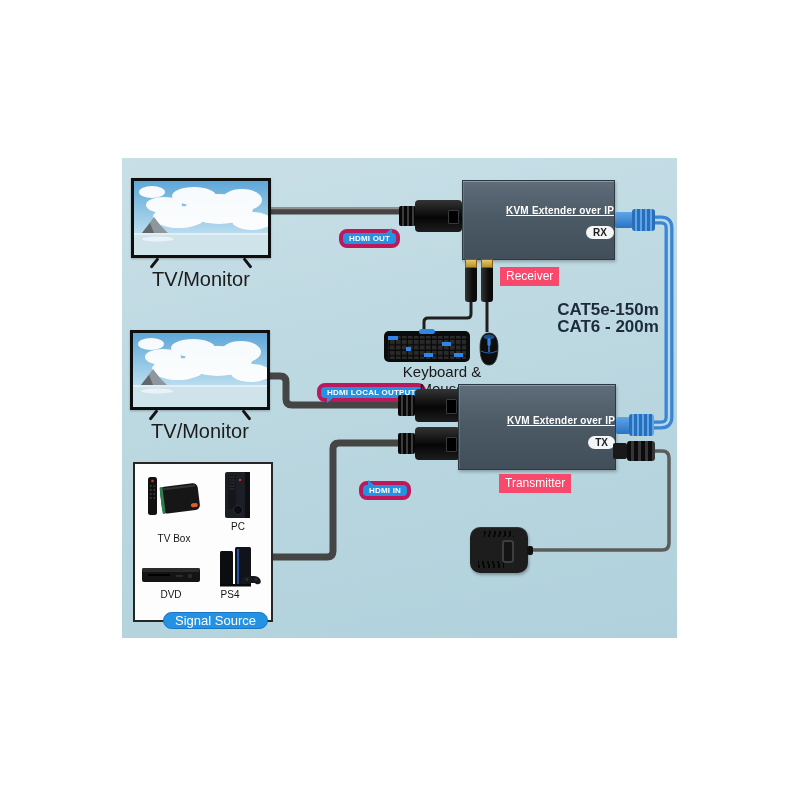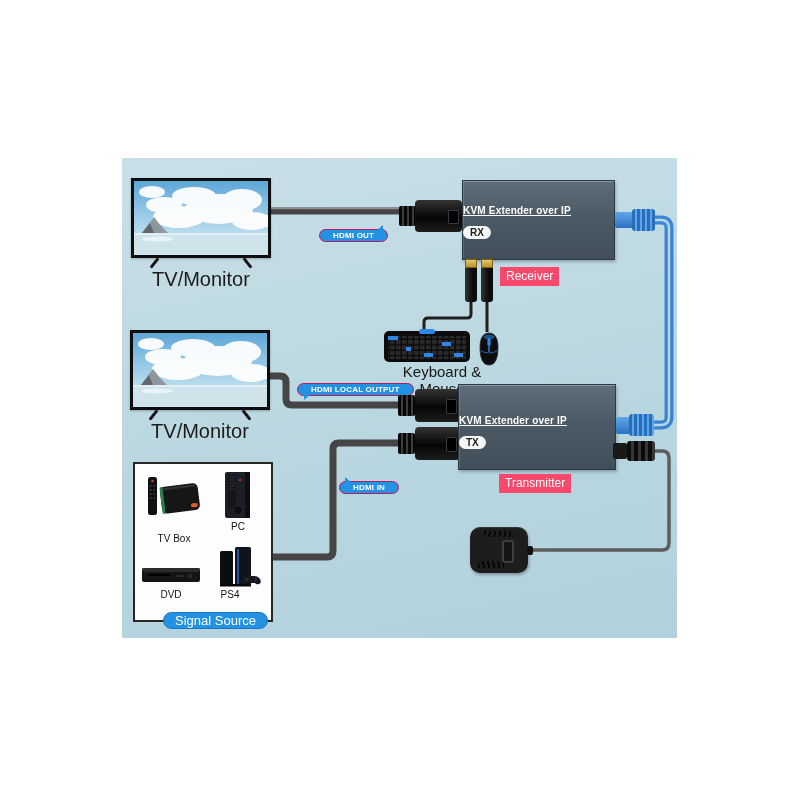--- a/index.html
+++ b/index.html
@@ -14,32 +14,32 @@
 
   
   .monitor{position:absolute;width:140px;height:80px;background:#0e0e0e;padding:3px;box-sizing:border-box;
            box-shadow:0 1px 2px rgba(0,0,0,.25);}
   .monitor svg{display:block;width:100%;height:100%;}
   .leg{position:absolute;width:3px;height:12px;background:#141414;border-radius:1px;}
   .tv-label{position:absolute;width:160px;text-align:center;font-size:20px;color:#1c1c1c;}
 
   
   .ext-box{position:absolute;background:linear-gradient(180deg,#5e6d79 0%,#4b5a65 45%,#424f5a 100%);
-           border:1px solid #2d3a44;box-sizing:border-box;text-align:left;
+           border:1px solid #2d3a44;box-sizing:border-box;text-align:right;
            box-shadow:inset 0 1px 0 rgba(255,255,255,.28), inset 1px 0 0 rgba(255,255,255,.12), 1px 2px 3px rgba(0,0,0,.25);}
   .ext-title{color:#fff;font-size:10px;font-weight:bold;text-decoration:underline;letter-spacing:.2px;}
   .port-oval{display:inline-block;margin-top:10px;background:#f4f6f7;color:#1d1d1d;font-size:10px;font-weight:bold;
              padding:0px 7px;border-radius:9px;line-height:13px;}
 
   
   .tag{position:absolute;background:#f8486c;color:#fff;font-size:12px;padding:2px 6px;line-height:15px;}
 
   
-  .pill{position:absolute;background:#2492e3;border:1px solid #be185d;color:#fff;font-size:8px;font-weight:bold;
-        letter-spacing:.2px;padding:1px 13px;border-radius:8px;line-height:9px;white-space:nowrap;}
+  .pill{position:absolute;background:#2492e3;border:4px solid #be185d;color:#fff;font-size:8px;font-weight:bold;
+        letter-spacing:.2px;padding:1px 6px;border-radius:8px;line-height:9px;white-space:nowrap;margin-left:20px;}
   .pill::after{content:"";position:absolute;width:0;height:0;}
   .tail-tr::after{right:4px;top:-5px;border-left:7px solid transparent;border-bottom:6px solid #2492e3;}
   .tail-bl::after{left:6px;bottom:-5px;border-right:7px solid transparent;border-top:6px solid #2492e3;}
   .tail-tl::after{left:5px;top:-5px;border-right:7px solid transparent;border-bottom:6px solid #2492e3;}
 
   
   .hdmi-head{position:absolute;background:linear-gradient(180deg,#343434,#060606 55%,#1d1d1d);border-radius:4px;}
   .hdmi-head::after{content:"";position:absolute;right:3px;top:31%;width:9px;height:38%;background:#000;
                     border:1px solid #3a3a3a;border-radius:1px;}
   .hdmi-ribs{position:absolute;background:repeating-linear-gradient(90deg,#070707 0 3px,#3c3c3c 3px 5px);border-radius:2px;}
@@ -195,20 +195,24 @@
   </svg>
   <svg class="abs" style="left:477px;top:331px" width="24" height="37">
     <path d="M12 2 C19 2 21 9 21 16 C21 28 18 34 12 34 C6 34 3 28 3 16 C3 9 5 2 12 2 Z" fill="#0d0d0e" stroke="#2c2e32" stroke-width="0.8"></path>
     <ellipse cx="12" cy="6" rx="5.5" ry="2.6" fill="#2e86e8" opacity="0.55"></ellipse>
     <rect x="10.4" y="7" width="3.2" height="8" rx="1.6" fill="#2e86e8"></rect>
     <path d="M12 15 V 21" stroke="#2e86e8" stroke-width="1.4"></path>
     <path d="M4 20 Q12 24 20 20" stroke="#2e86e8" stroke-width="1" fill="none" opacity="0.7"></path>
   </svg>
   <div class="kb-label">Keyboard &amp; Mouse</div>
 
+  <div class="cat-text">
+    <div>CAT5e-150m</div>
+    <div>CAT6 - 200m</div>
+  </div>
 
   <div class="hdmi-ribs" style="left:398px;top:395px;width:17px;height:21px"></div>
   <div class="hdmi-head" style="left:415px;top:389px;width:45px;height:33px"></div>
   <div class="hdmi-ribs" style="left:398px;top:433px;width:17px;height:21px"></div>
   <div class="hdmi-head" style="left:415px;top:427px;width:45px;height:33px"></div>
   <div class="ext-box" style="left:458px;top:384px;width:158px;height:86px;padding-top:30px">
     <div class="ext-title">KVM Extender over IP</div>
     <span class="port-oval">TX</span>
   </div>
   <div class="rj45-tab" style="left:616px;top:417px;width:14px;height:17px"></div>

